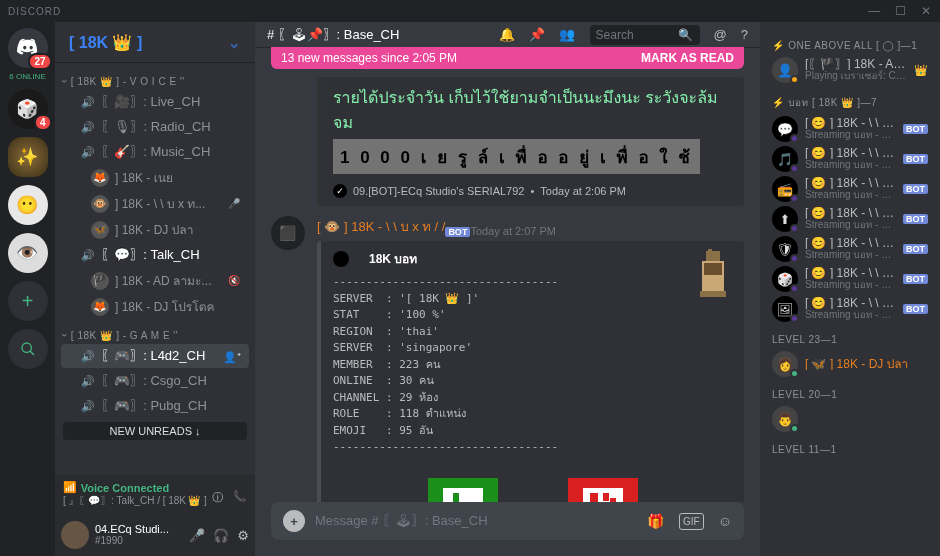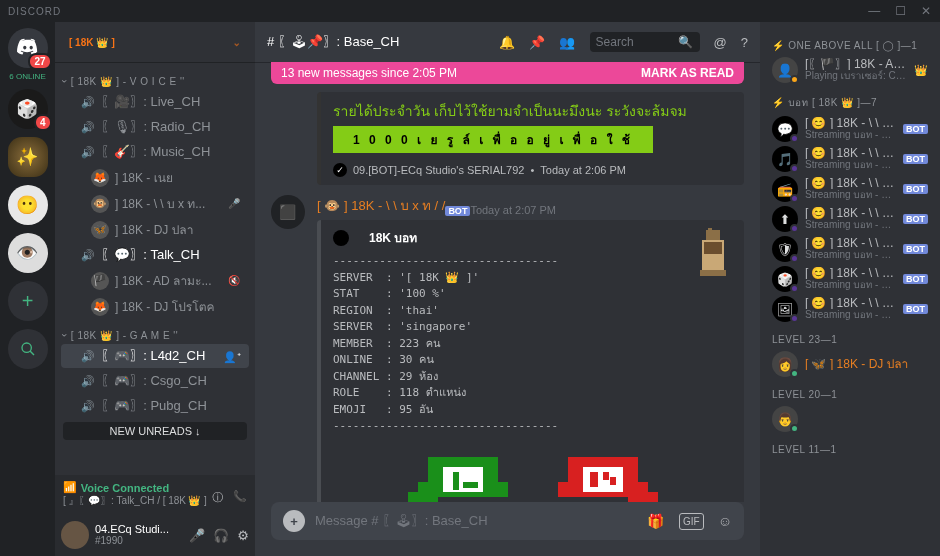--- a/index.html
+++ b/index.html
@@ -8,58 +8,58 @@
 .titlebar .winbtns{margin-left:auto;display:flex;gap:14px;font-size:12px}
 .app{display:flex;height:534px}
 .guilds{width:55px;background:#202225;display:flex;flex-direction:column;align-items:center;padding-top:6px;gap:8px}
 .guild{width:40px;height:40px;border-radius:50%;background:#36393f;display:flex;align-items:center;justify-content:center;position:relative;font-size:18px}
 .guild.selected{border-radius:14px}
 .guild.home{background:#36393f;color:#fff}
 .guild .badge{position:absolute;bottom:-2px;right:-4px;background:#f04747;color:#fff;font-size:10px;font-weight:700;padding:1px 4px;border-radius:8px;border:2px solid #202225}
 .guild.action{background:#2f3136;color:#43b581;font-size:20px}
 .online-label{font-size:8px;color:#43b581;text-align:center;margin-top:-4px}
 .sidebar{width:200px;background:#2f3136;display:flex;flex-direction:column;min-width:0}
-.server-header{height:40px;display:flex;align-items:center;padding:0 14px;color:#f97316;font-size:10px;font-weight:600;box-shadow:0 1px 0 rgba(0,0,0,.3)}
+.server-header{height:40px;display:flex;align-items:center;padding:0 14px;color:#3b82f6;font-size:16px;font-weight:600;box-shadow:0 1px 0 rgba(0,0,0,.3)}
 .server-header .chev{margin-left:auto;opacity:.6}
 .channels{flex:1;overflow:hidden;padding:4px 0;font-size:13px}
 .cat{color:#8e9297;font-size:10px;letter-spacing:.5px;padding:10px 8px 2px;display:flex;align-items:center;gap:4px}
 .cat::before{content:"›";transform:rotate(90deg);display:inline-block;font-size:10px}
 .chan{display:flex;align-items:center;gap:6px;padding:3px 8px 3px 20px;color:#8e9297;border-radius:4px;margin:1px 6px}
 .chan.sel{background:#40444b;color:#fff}
 .chan .ic{width:14px;text-align:center;opacity:.7;font-size:11px}
 .chan.voice-user{padding-left:30px;font-size:12px}
 .chan.voice-user .av{width:18px;height:18px;border-radius:50%;background:#555;font-size:11px;display:flex;align-items:center;justify-content:center}
 .new-unreads{background:#202225;color:#dcddde;font-size:11px;text-align:center;padding:3px;margin:4px 8px;border-radius:4px}
 .voice-panel{background:#292b2f;padding:6px 8px;font-size:11px}
 .voice-panel .vc{color:#43b581;font-weight:600;display:flex;align-items:center;gap:4px}
 .voice-panel .sub{color:#8e9297;font-size:10px}
 .voice-panel .icons{float:right;display:flex;gap:10px;color:#b9bbbe;margin-top:-18px}
 .user-panel{height:42px;background:#292b2f;display:flex;align-items:center;padding:0 6px;gap:6px}
 .user-panel .av{width:28px;height:28px;border-radius:50%;background:#654}
 .user-panel .uinfo{font-size:11px;line-height:12px;flex:1;min-width:0}
 .user-panel .uinfo .tag{color:#8e9297;font-size:10px}
 .user-panel .ubtns{display:flex;gap:8px;color:#b9bbbe;font-size:13px}
 .main{flex:1;background:#36393f;display:flex;flex-direction:column;min-width:0}
-.chat-header{height:40px;display:flex;align-items:center;padding:0 12px;box-shadow:0 1px 0 rgba(0,0,0,.3);font-size:13px;color:#fff;gap:8px}
+.chat-header{height:25px;display:flex;align-items:center;padding:0 12px;box-shadow:0 1px 0 rgba(0,0,0,.3);font-size:13px;color:#fff;gap:8px}
 .chat-header .right{margin-left:auto;display:flex;align-items:center;gap:14px;color:#b9bbbe}
 .search{background:#202225;border-radius:4px;padding:3px 6px;font-size:12px;color:#72767d;width:110px;display:flex;align-items:center;gap:4px}
 .messages{flex:1;overflow:hidden;padding:0 16px 8px;position:relative}
 .new-bar{background:#ec4899;color:#fff;font-size:12px;padding:4px 10px;border-radius:0 0 6px 6px;display:flex;margin-bottom:8px}
 .new-bar .mark{margin-left:auto;font-weight:600}
 .msg{display:flex;gap:12px;margin-top:10px}
 .msg .av{width:34px;height:34px;border-radius:50%;background:#202225;flex-shrink:0;display:flex;align-items:center;justify-content:center;font-size:14px}
 .msg .body{flex:1;min-width:0}
 .msg .head{font-size:13px;color:#fff;display:flex;align-items:flex-end;gap:0}
 .msg .head .ts{color:#72767d;font-size:11px}
 .bot-tag{background:#7289da;color:#fff;font-size:9px;font-weight:700;padding:0 3px;border-radius:2px}
 .embed{border-left:4px solid #4a4d52;background:#2f3136;border-radius:4px;padding:8px 12px;margin-top:4px;font-size:12px;position:relative}
 .embed .ttl{color:#fff;font-weight:600;margin-bottom:6px;display:flex;align-items:center;gap:20px}
 .embed pre{font-family:Consolas,monospace;font-size:11px;color:#b9bbbe;background:#2f3136;line-height:1.5;white-space:pre}
 .embed .thumb{position:absolute;top:8px;right:10px;width:40px;height:50px}
-.yellow-box{background:#84cc16;color:#000;font-weight:700;font-size:12px;padding:4px 20px;letter-spacing:3px;display:inline-block;margin:4px 0}
+.yellow-box{background:#737373;color:#000;font-weight:700;font-size:17px;padding:4px 7px;letter-spacing:3px;display:inline-block;margin:4px 0}
 .embed .footer{display:flex;align-items:center;gap:6px;font-size:11px;color:#b9bbbe;margin-top:6px}
 .embed .footer .chk{width:14px;height:14px;border-radius:50%;background:#000;color:#fff;font-size:9px;display:flex;align-items:center;justify-content:center}
 .pixel-art{display:flex;gap:30px;justify-content:center;margin-top:12px}
 .input-area{padding:0 16px 16px}
 .input-box{background:#40444b;border-radius:8px;display:flex;align-items:center;padding:8px 12px;gap:10px;color:#72767d;font-size:13px}
 .input-box .plus{width:22px;height:22px;border-radius:50%;background:#b9bbbe;color:#40444b;display:flex;align-items:center;justify-content:center;font-weight:700}
 .input-box .ricons{margin-left:auto;display:flex;gap:14px;font-size:14px;color:#b9bbbe}
 .members{width:180px;background:#2f3136;padding:8px 6px;overflow:hidden;font-size:12px}
 .mcat{color:#8e9297;font-size:10px;letter-spacing:.5px;padding:10px 6px 4px;text-transform:uppercase}
 .member{display:flex;align-items:center;gap:7px;padding:2px 6px;border-radius:4px}
@@ -208,21 +208,21 @@
         <span>@</span>
         <span>?</span>
       </div>
     </div>
     <div class="messages">
       <div class="new-bar">
         <span>13 new messages since 2:05 PM</span>
         <span class="mark">MARK AS READ</span>
       </div>
       <div class="embed" style="margin-left:46px;border-left-color:#333">
-        <div style="font-size:14px;color:#84cc16">รายได้ประจำวัน เก็บไว้ใช้ยามจำเป็นนะมึงนะ ระวังจะล้มจม</div>
+        <div style="font-size:16px;color:#86efac">รายได้ประจำวัน เก็บไว้ใช้ยามจำเป็นนะมึงนะ ระวังจะล้มจม</div>
         <div class="yellow-box">1 0 0 0 เ ย รู ล์ เ พื่ อ อ ยู่ เ พื่ อ ใ ช้</div>
         <div class="footer">
             <span class="chk">✓</span>
             <span>09.[BOT]-ECq Studio's SERIAL792</span>
             <span>•</span>
             <span>Today at 2:06 PM</span>
           </div>
       </div>
 
       <div class="msg">

